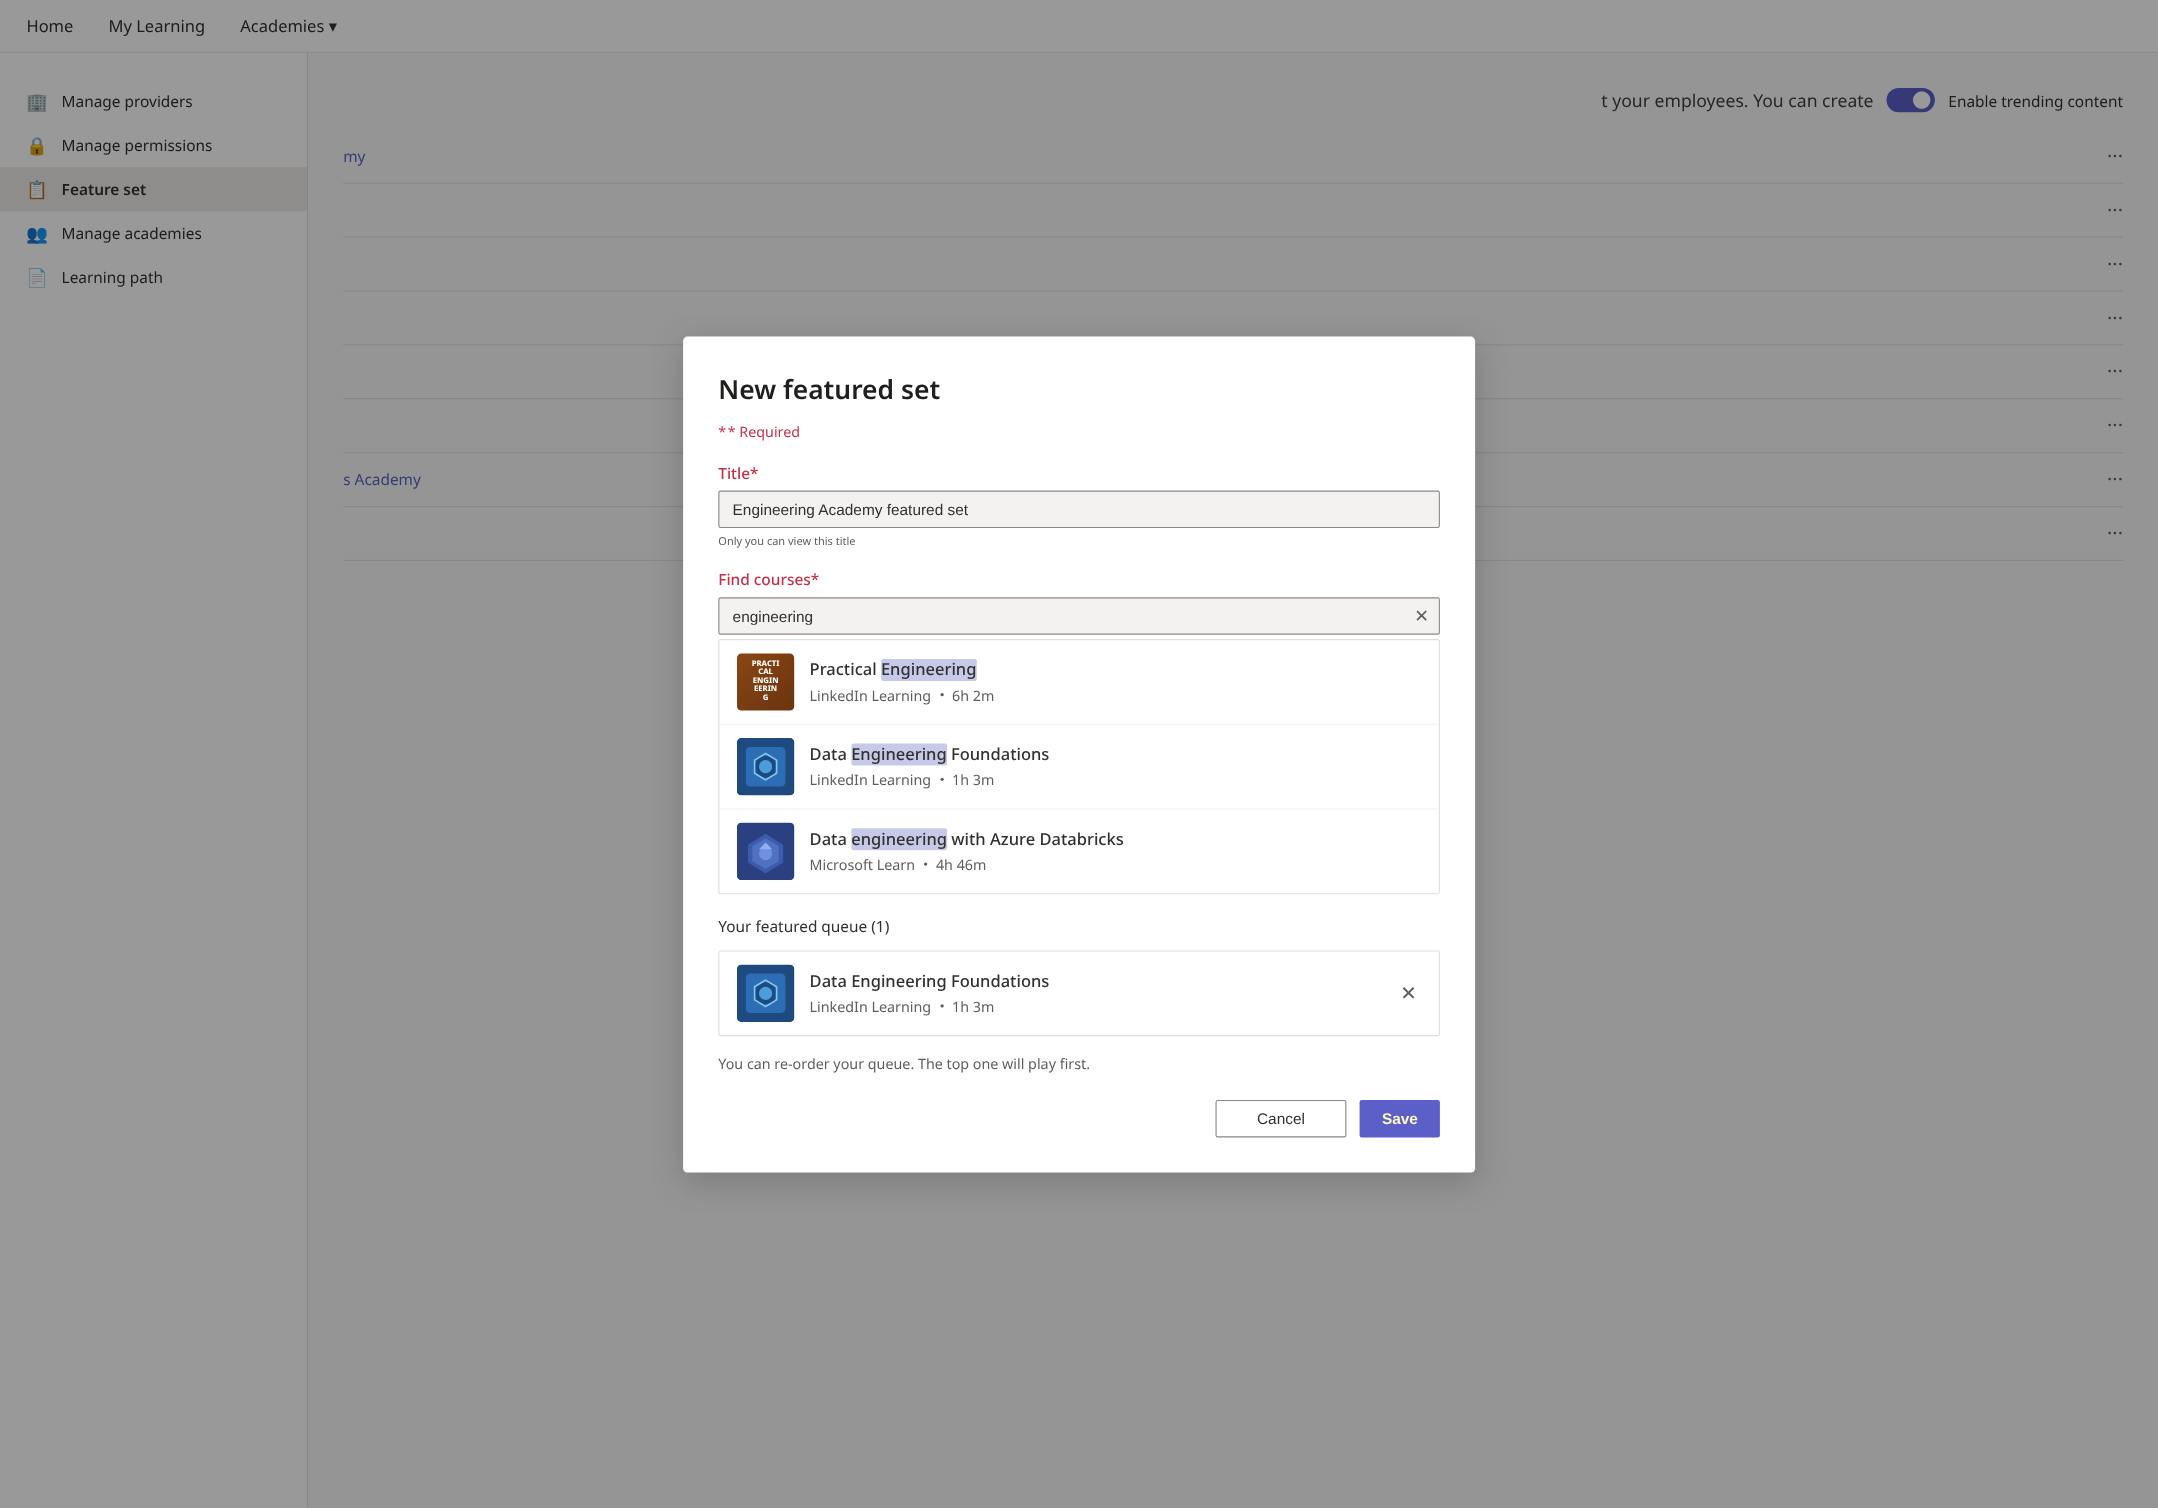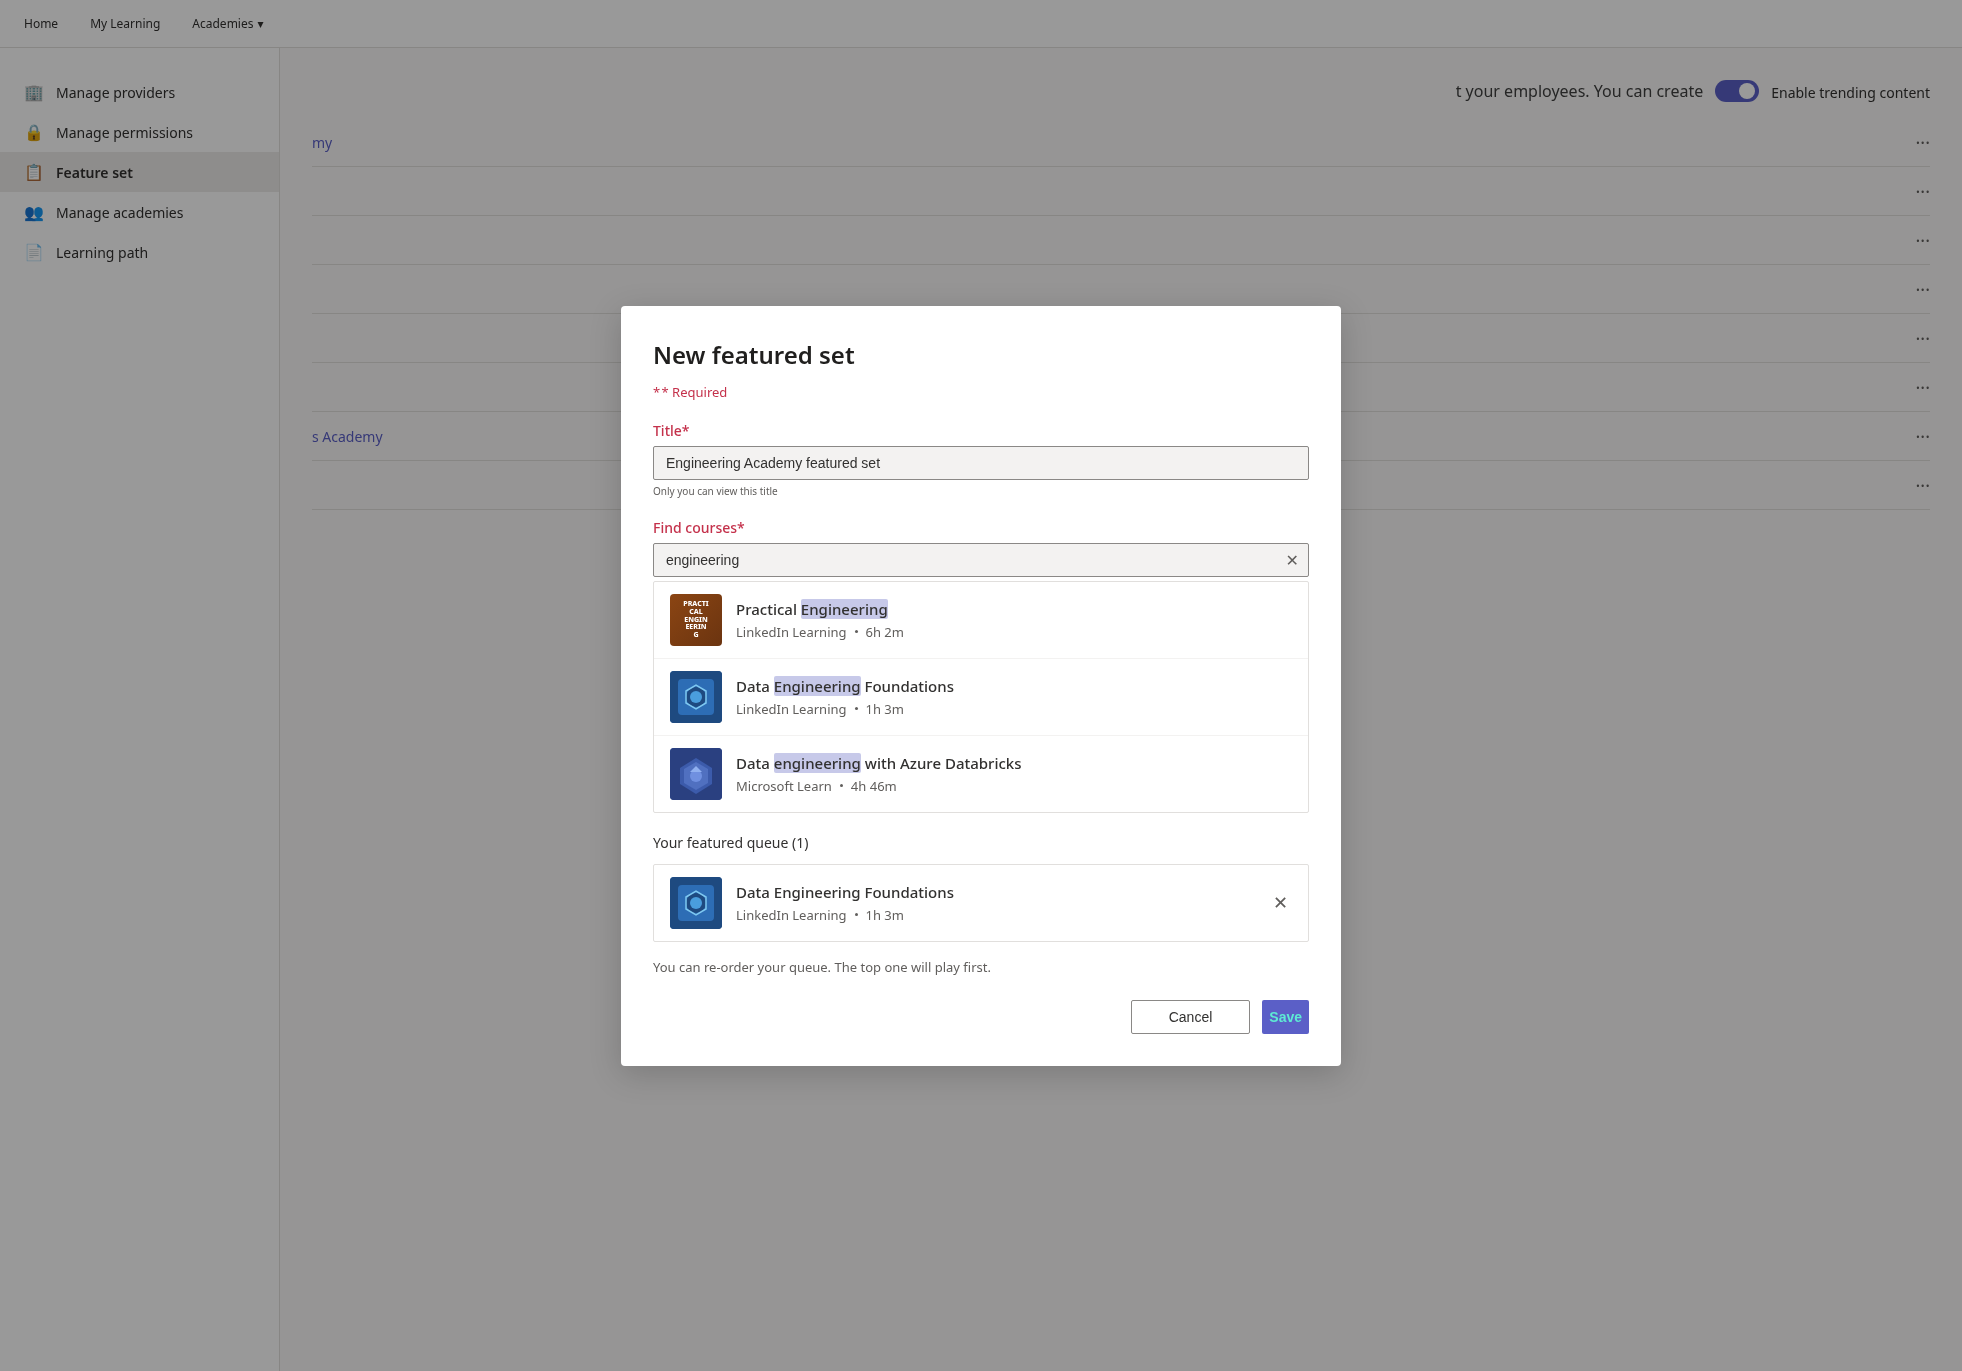--- a/index.html
+++ b/index.html
@@ -24,21 +24,21 @@
     .top-nav {
       height: 48px;
       background: #fff;
       border-bottom: 1px solid #e1dfdd;
       display: flex;
       align-items: center;
       padding: 0 24px;
       gap: 32px;
     }
     .top-nav-item {
-      font-size: 12px;
+      font-size: 15px;
       color: #323130;
       cursor: pointer;
       display: flex;
       align-items: center;
       gap: 4px;
     }
 
     
     .sidebar {
       position: absolute;
@@ -341,27 +341,27 @@
       padding: 8px 37px;
       border: 1px solid #8a8886;
       border-radius: 2px;
       background: #fff;
       font-size: 14px;
       font-weight: 500;
       color: #323130;
       cursor: pointer;
     }
     .btn-save {
-      padding: 8px 7px;
+      padding: 8px 20px;
       border: none;
       border-radius: 2px;
       background: #5b5fc7;
       font-size: 14px;
       font-weight: 600;
-      color: #5eead4;
+      color: #fef9c3;
       cursor: pointer;
     }
 
     
     .thumb-practical {
       background: linear-gradient(135deg, #8b4513 0%, #6b3410 100%);
       color: #fff;
       font-size: 8px;
       font-weight: 700;
       text-align: center;

